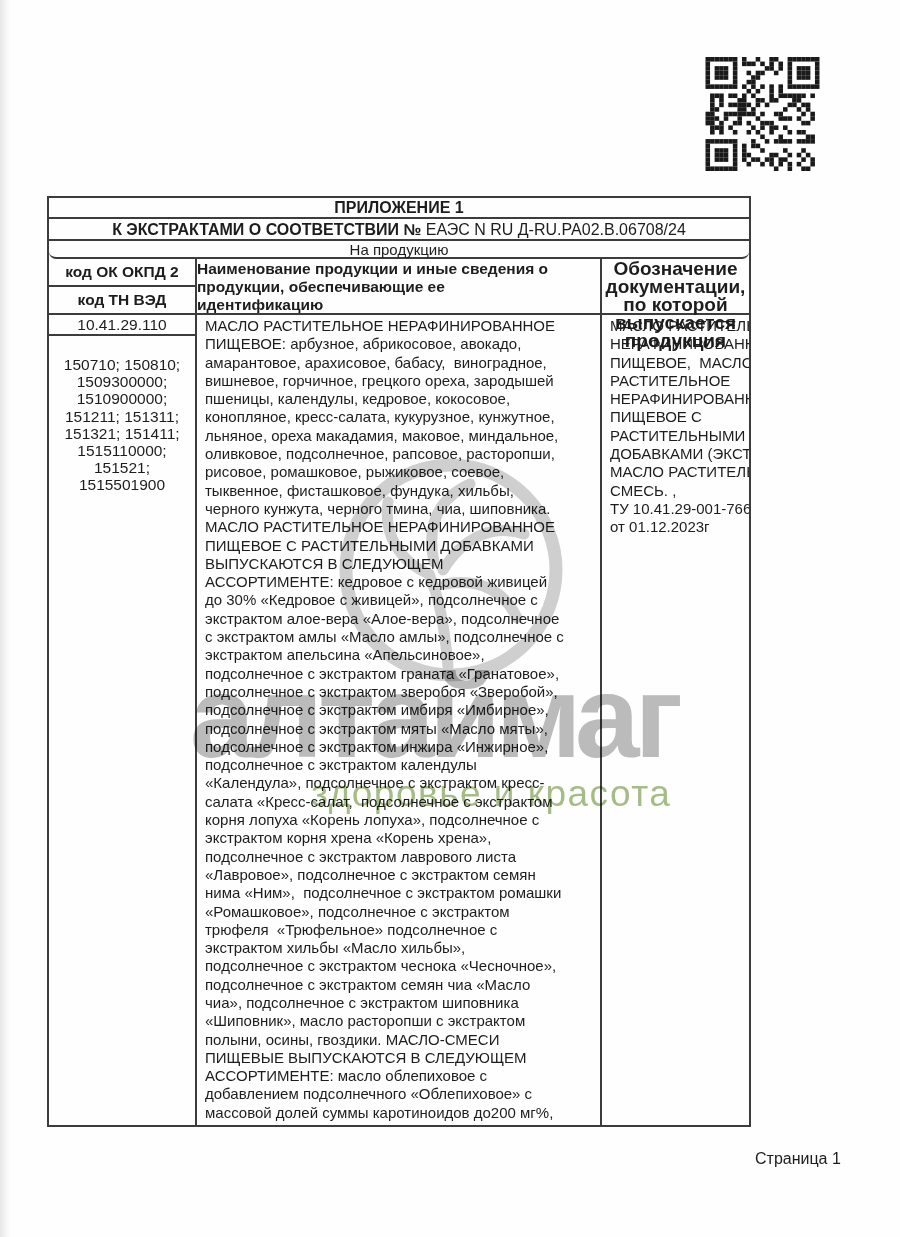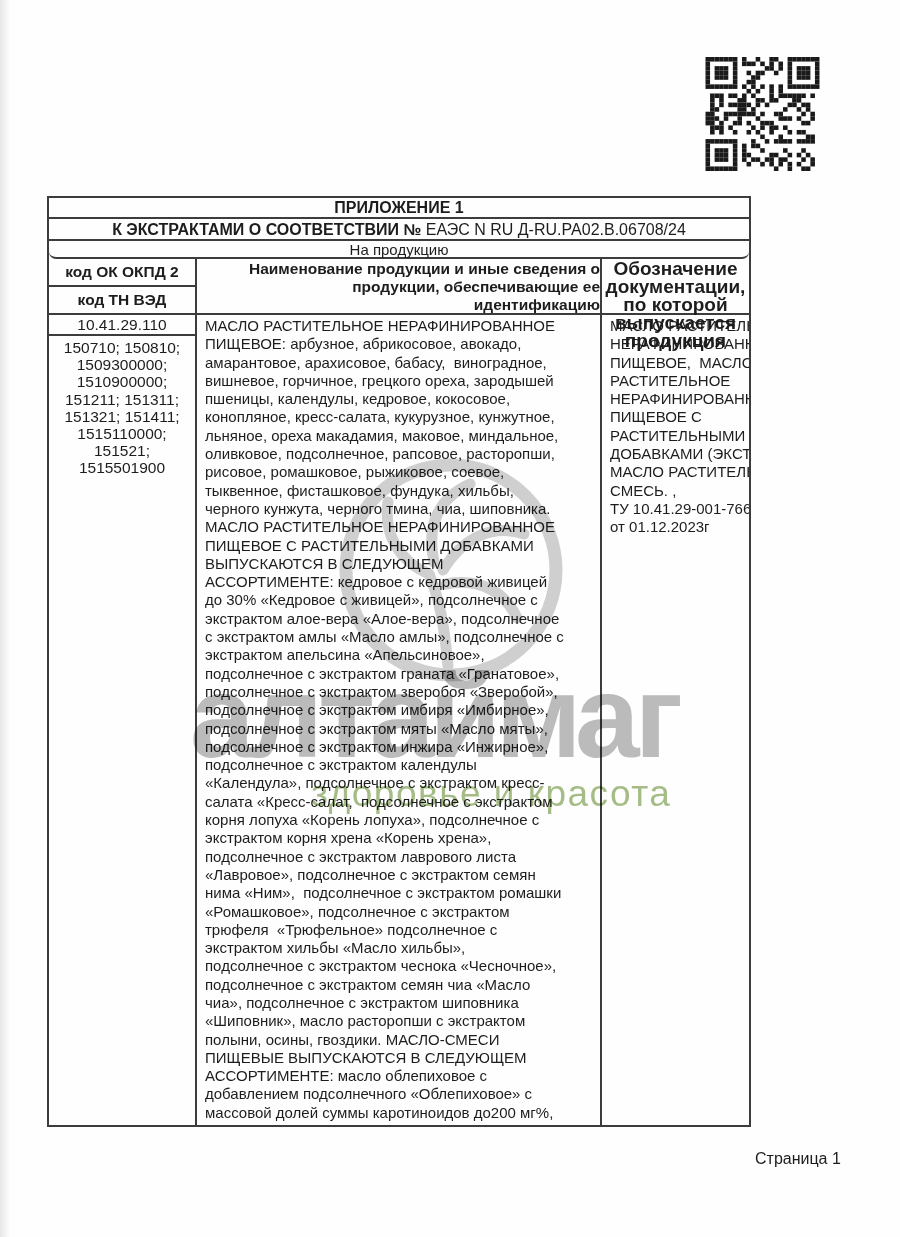--- a/index.html
+++ b/index.html
@@ -25,30 +25,30 @@
     font-size:16px;line-height:21px;}
   .r-decl .b{font-weight:bold;}
   .r-sub{height:18px;border-bottom:2px solid #3c3c3c;text-align:center;
     font-size:15px;line-height:17px;border-radius:7px;}
   .r-head{display:flex;height:56px;border-bottom:2px solid #3c3c3c;}
   .c1{width:148px;border-right:2px solid #3c3c3c;display:flex;flex-direction:column;}
   .c1a{flex:1;border-bottom:2px solid #3c3c3c;display:flex;align-items:center;
     justify-content:center;font-weight:bold;font-size:15.5px;}
   .c1b{flex:1;display:flex;align-items:center;justify-content:center;
     font-weight:bold;font-size:15.5px;}
-  .c2{width:405px;border-right:2px solid #3c3c3c;text-align:right;font-weight:bold;
+  .c2{width:405px;border-right:2px solid #3c3c3c;text-align:left;font-weight:bold;
     font-size:15.5px;line-height:18px;padding-top:1px;white-space:pre-line;}
   .c3{flex:1;text-align:center;font-weight:bold;font-size:19px;line-height:18px;
     padding-top:1px;white-space:pre-line;}
   .r-body{display:flex;height:810px;}
   .b1{width:148px;border-right:2px solid #3c3c3c;}
   .b1-okpd{height:21px;border-bottom:2px solid #3c3c3c;text-align:center;
     font-size:15.5px;line-height:19px;}
   .b1-codes{text-align:center;font-size:15.5px;line-height:17.2px;
-    white-space:pre;padding-top:3px;}
+    white-space:pre;padding-top:20px;}
   .b2{width:405px;border-right:2px solid #3c3c3c;font-size:15px;line-height:18.3px;
     white-space:pre;padding:2px 0 0 8px;overflow:hidden;}
   .b3{flex:1;font-size:15px;line-height:18.3px;white-space:pre;
     padding:2px 0 0 8px;overflow:hidden;}
   
   .wm{position:absolute;left:0;top:0;width:100%;height:100%;pointer-events:none;}
   .wm-logo{position:absolute;left:331px;top:450px;width:240px;height:240px;
     opacity:.42;mix-blend-mode:multiply;}
   .wm-brand{position:absolute;left:190px;top:659px;font-size:116px;font-weight:bold;
     color:#9f9f9f;letter-spacing:-5px;line-height:1;opacity:.70;

